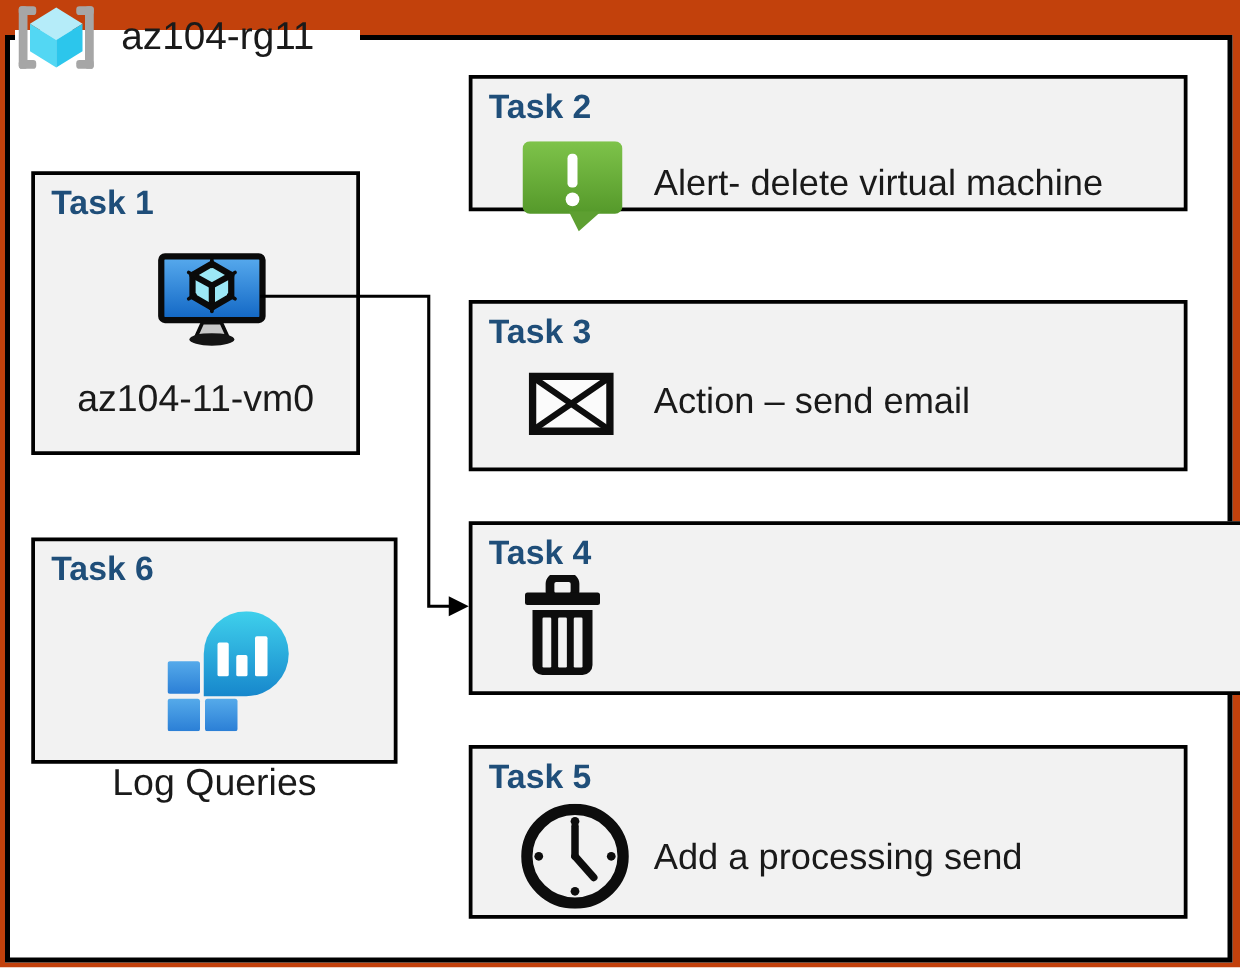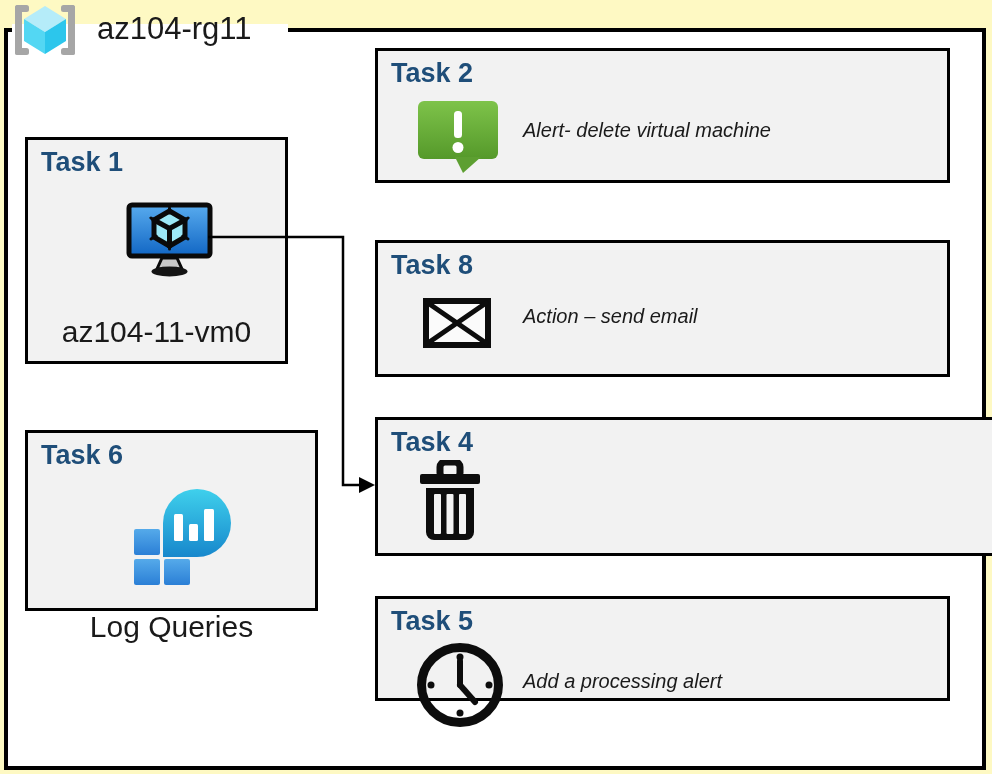--- a/index.html
+++ b/index.html
@@ -1,48 +1,48 @@
 <!DOCTYPE html>
 <html><head>
 <meta charset="utf-8">
 <style>
   html,body{margin:0;padding:0;background:#fff;}
   #canvas{
-    position:relative;width:992px;height:774px;background:#fef9c3;overflow:hidden;
+    position:relative;width:992px;height:774px;background:#c2410c;overflow:hidden;
     font-family:"Liberation Sans", sans-serif;color:#1a1a1a;
   }
   .outer-frame{
     position:absolute;left:4px;top:28px;width:982px;height:742px;
     border:4px solid #000;box-sizing:border-box;background:#fff;z-index:0;
   }
   .frame-gap{
     position:absolute;left:12px;top:24px;width:276px;height:12px;background:#fff;z-index:2;
   }
   .rg-icon{position:absolute;left:13px;top:2px;width:64px;height:56px;z-index:3;}
   .rg-label{
     position:absolute;left:97px;top:11px;font-size:31px;color:#1a1a1a;z-index:3;white-space:nowrap;
   }
   .task-box{
     position:absolute;background:#f2f2f2;border:3px solid #000;box-sizing:border-box;z-index:1;
   }
   .task-title{
     position:absolute;left:13px;top:7px;font-size:27px;font-weight:bold;color:#1F4E79;white-space:nowrap;
   }
   .row-text{
-    position:absolute;left:145px;font-size:20px;color:#1a1a1a;white-space:nowrap;font-style:italic;
+    position:absolute;left:145px;font-size:29px;color:#1a1a1a;white-space:nowrap;
   }
   .center-text{
     position:absolute;left:0;right:0;text-align:center;font-size:30px;color:#1a1a1a;white-space:nowrap;
   }
   #task1{left:25px;top:137px;width:263px;height:227px;}
   #task6{left:25px;top:430px;width:293px;height:181px;}
-  #task2{left:375px;top:48px; width:575px;height:135px;}
+  #task2{left:375px;top:60px; width:575px;height:109px;}
   #task3{left:375px;top:240px;width:575px;height:137px;}
   #task4{left:375px;top:417px;width:694px;height:139px;}
-  #task5{left:375px;top:596px;width:575px;height:105px;}
+  #task5{left:375px;top:596px;width:575px;height:139px;}
   .icon{position:absolute;}
   #connector-svg{position:absolute;left:0;top:0;z-index:5;pointer-events:none;}
 </style>
 </head>
 <body>
 
 <div id="canvas">
 
   <div class="outer-frame"></div>
   <div class="frame-gap"></div>
@@ -82,21 +82,21 @@
         <line x1="43.5" y1="6" x2="43.5" y2="11"></line>
         <line x1="25" y1="16" x2="30" y2="19"></line>
         <line x1="62" y1="16" x2="57" y2="19"></line>
         <line x1="25" y1="37" x2="30" y2="34"></line>
         <line x1="62" y1="37" x2="57" y2="34"></line>
         <line x1="43.5" y1="47" x2="43.5" y2="42"></line>
       </g>
       <path d="M36,56 L51,56 L56,67 L31,67 Z" fill="#c8c8c8" stroke="#0a0a0a" stroke-width="3"></path>
       <ellipse cx="43.5" cy="69.5" rx="18" ry="5" fill="#141414"></ellipse>
     </svg>
-    <div class="center-text" style="top:163px;margin-top:12px;">az104-11-vm0</div>
+    <div class="center-text" style="top:163px;">az104-11-vm0</div>
   </div>
 
   <div id="task6" class="task-box">
     <div class="task-title">Task 6</div>
     <svg class="icon" style="left:106px;top:56px;" width="104" height="96" viewBox="0 0 104 96">
       <defs>
         <linearGradient id="gradBubble" x1="0" y1="0" x2="0" y2="1">
           <stop offset="0" stop-color="#3fd0ec"></stop>
             <stop offset="1" stop-color="#1787cc"></stop>
         </linearGradient>
@@ -129,21 +129,21 @@
       </defs>
       <rect x="0" y="0" width="80" height="58" rx="6" fill="url(#gradGreen)"></rect>
       <polygon points="37,56 63,56 45,72" fill="#5d9f31"></polygon>
       <rect x="36" y="10" width="8" height="27" rx="3.5" fill="#ffffff"></rect>
       <circle cx="40" cy="46.5" r="5.5" fill="#ffffff"></circle>
     </svg>
     <div class="row-text" style="top:68px;">Alert- delete virtual machine</div>
   </div>
 
   <div id="task3" class="task-box">
-    <div class="task-title">Task 8</div>
+    <div class="task-title">Task 3</div>
     <svg class="icon" style="left:45px;top:55px;" width="68" height="50" viewBox="0 0 68 50">
       <rect x="3" y="3" width="62" height="44" fill="#fbfbfb" stroke="#0d0d0d" stroke-width="6"></rect>
       <g stroke="#0d0d0d" stroke-width="5" stroke-linecap="round">
         <line x1="5" y1="5" x2="63" y2="45"></line>
         <line x1="63" y1="5" x2="5" y2="45"></line>
       </g>
     </svg>
     <div class="row-text" style="top:62px;text-align:center;">Action – send email</div>
   </div>
 
@@ -169,21 +169,21 @@
         <circle cx="44" cy="14" r="3.5"></circle>
         <circle cx="73" cy="42" r="3.5"></circle>
         <circle cx="44" cy="70" r="3.5"></circle>
         <circle cx="15" cy="42" r="3.5"></circle>
       </g>
       <g stroke="#0d0d0d" stroke-width="6" stroke-linecap="round">
         <line x1="44" y1="42" x2="44" y2="18"></line>
         <line x1="44" y1="42" x2="59" y2="59"></line>
       </g>
     </svg>
-    <div class="row-text" style="top:71px;">Add a processing alert</div>
+    <div class="row-text" style="top:71px;">Add a processing send</div>
   </div>
 
   <svg id="connector-svg" width="992" height="774" viewBox="0 0 992 774">
     <polyline points="208,237 343,237 343,485 361,485" fill="none" stroke="#000" stroke-width="2.5"></polyline>
     <polygon points="359,477 375,485 359,493" fill="#000"></polygon>
   </svg>
 
 </div>
 
 </body></html>

